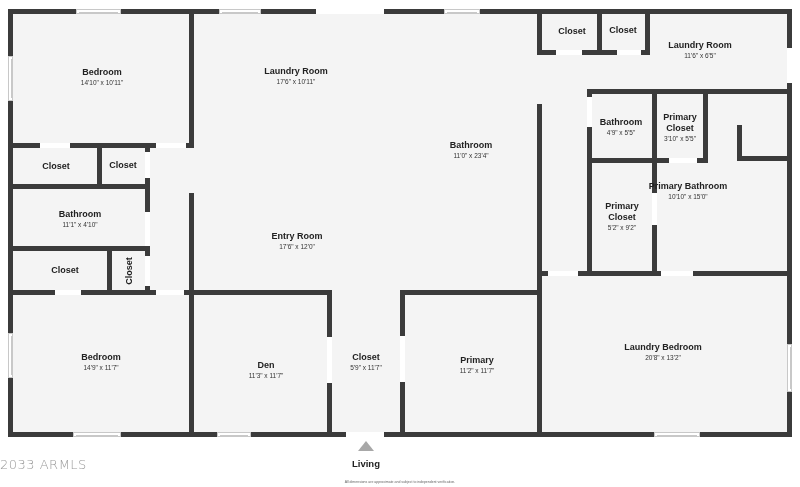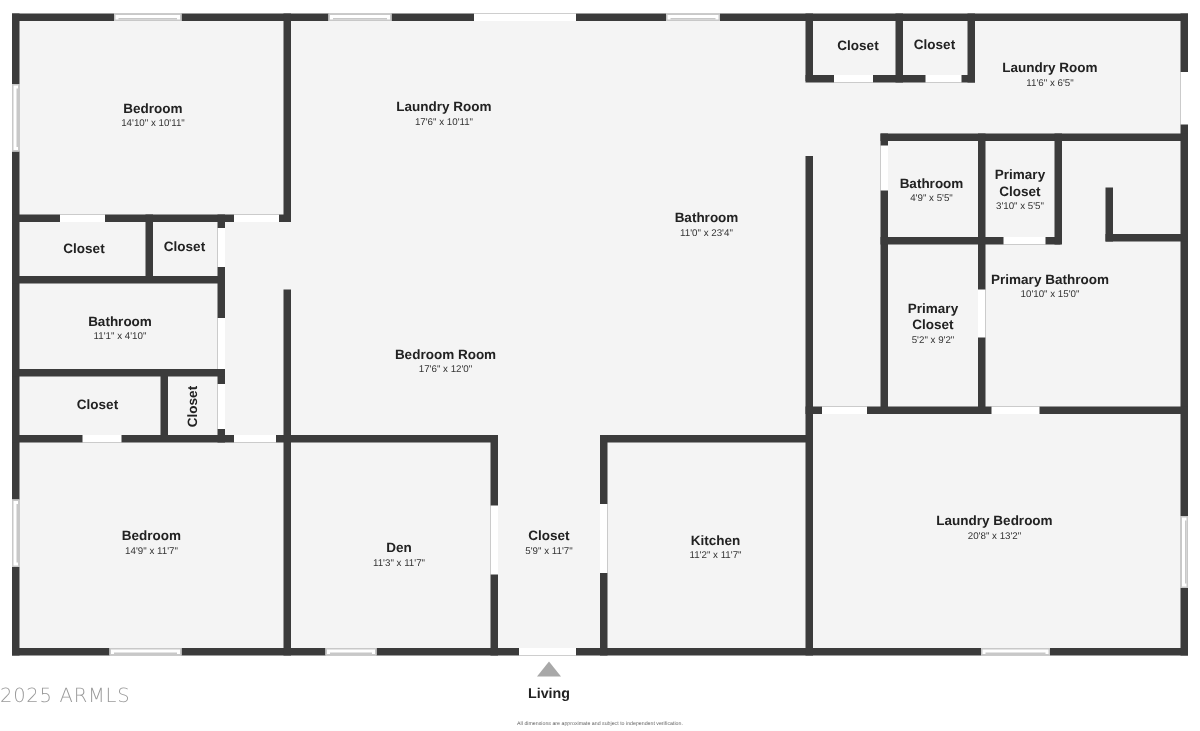--- a/index.html
+++ b/index.html
@@ -118,37 +118,37 @@
   </div>
   <div class="label" style="left:101px;top:362px;">
     <span class="name">Bedroom</span>
     <span class="dim">14'9" x 11'7"</span>
   </div>
   <div class="label" style="left:296px;top:76px;">
     <span class="name">Laundry Room</span>
     <span class="dim">17'6" x 10'11"</span>
   </div>
   <div class="label" style="left:297px;top:241px;">
-    <span class="name">Bedroom Room</span>
+    <span class="name">Entry Room</span>
     <span class="dim">17'6" x 12'0"</span>
   </div>
   <div class="label" style="left:471px;top:150px;">
     <span class="name">Bathroom</span>
     <span class="dim">11'0" x 23'4"</span>
   </div>
   <div class="label" style="left:266px;top:370px;">
     <span class="name">Den</span>
     <span class="dim">11'3" x 11'7"</span>
   </div>
   <div class="label" style="left:366px;top:362px;">
     <span class="name">Closet</span>
     <span class="dim">5'9" x 11'7"</span>
   </div>
   <div class="label" style="left:477px;top:365px;">
-    <span class="name">Kitchen</span>
+    <span class="name">Primary</span>
     <span class="dim">11'2" x 11'7"</span>
   </div>
   <div class="label" style="left:572px;top:31px;">
     <span class="name">Closet</span>
   </div>
   <div class="label" style="left:623px;top:30px;">
     <span class="name">Closet</span>
   </div>
   <div class="label" style="left:700px;top:50px;text-align:center;">
     <span class="name">Laundry Room</span>
@@ -159,27 +159,27 @@
     <span class="dim">4'9" x 5'5"</span>
   </div>
   <div class="label" style="left:680px;top:127px;max-width:44px;white-space:normal;">
     <span class="name">Primary Closet</span>
     <span class="dim" style="white-space:nowrap;">3'10" x 5'5"</span>
   </div>
   <div class="label" style="left:622px;top:216px;max-width:44px;white-space:normal;">
     <span class="name">Primary Closet</span>
     <span class="dim" style="white-space:nowrap;">5'2" x 9'2"</span>
   </div>
-  <div class="label" style="left:688px;top:191px;margin-left:12px;">
+  <div class="label" style="left:688px;top:191px;">
     <span class="name">Primary Bathroom</span>
     <span class="dim">10'10" x 15'0"</span>
   </div>
   <div class="label" style="left:663px;top:352px;">
     <span class="name">Laundry Bedroom</span>
     <span class="dim">20'8" x 13'2"</span>
   </div>
 
   <div class="entry-arrow"></div>
   <div class="entry-label">Living</div>
 
-  <div class="copyright">2025 ARMLS</div>
+  <div class="copyright">2033 ARMLS</div>
   <div class="disclaimer">All dimensions are approximate and subject to independent verification.</div>
 </div>
 
 </body></html>

